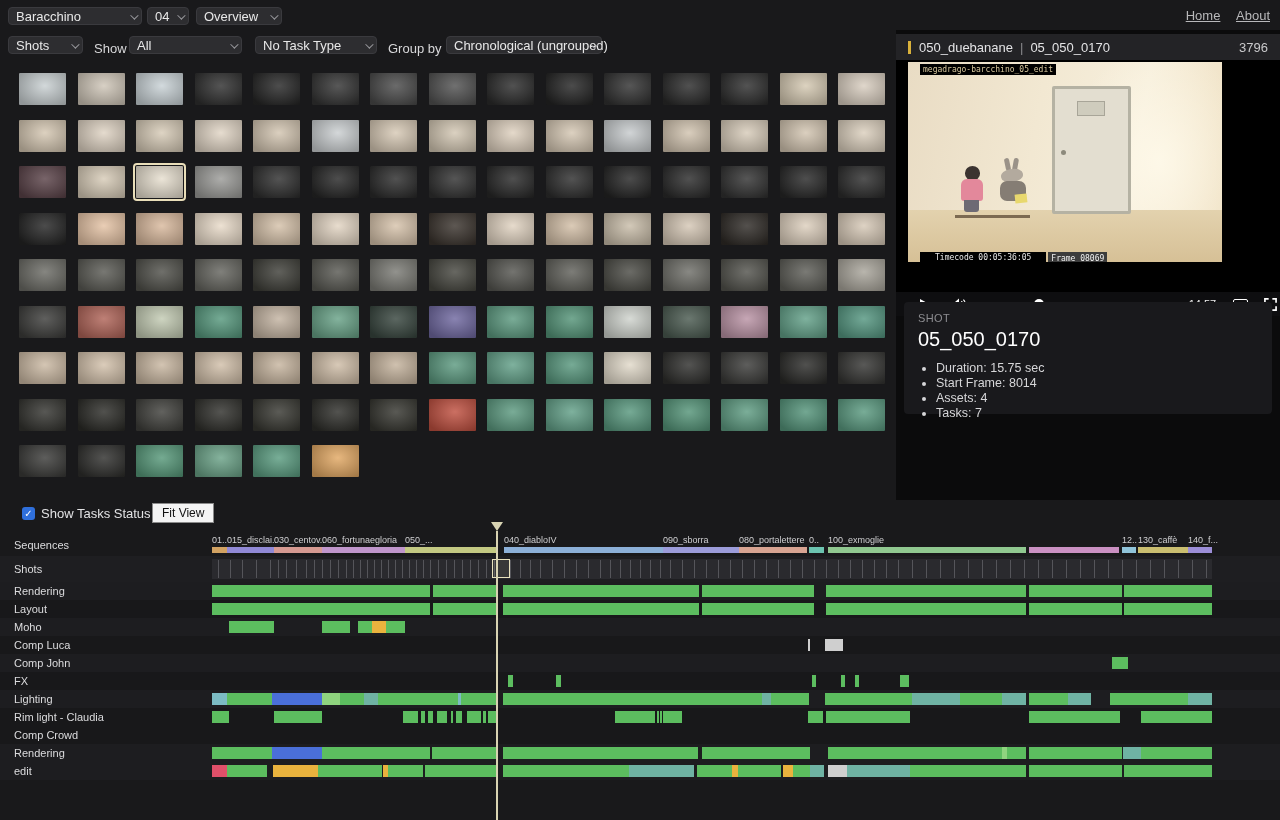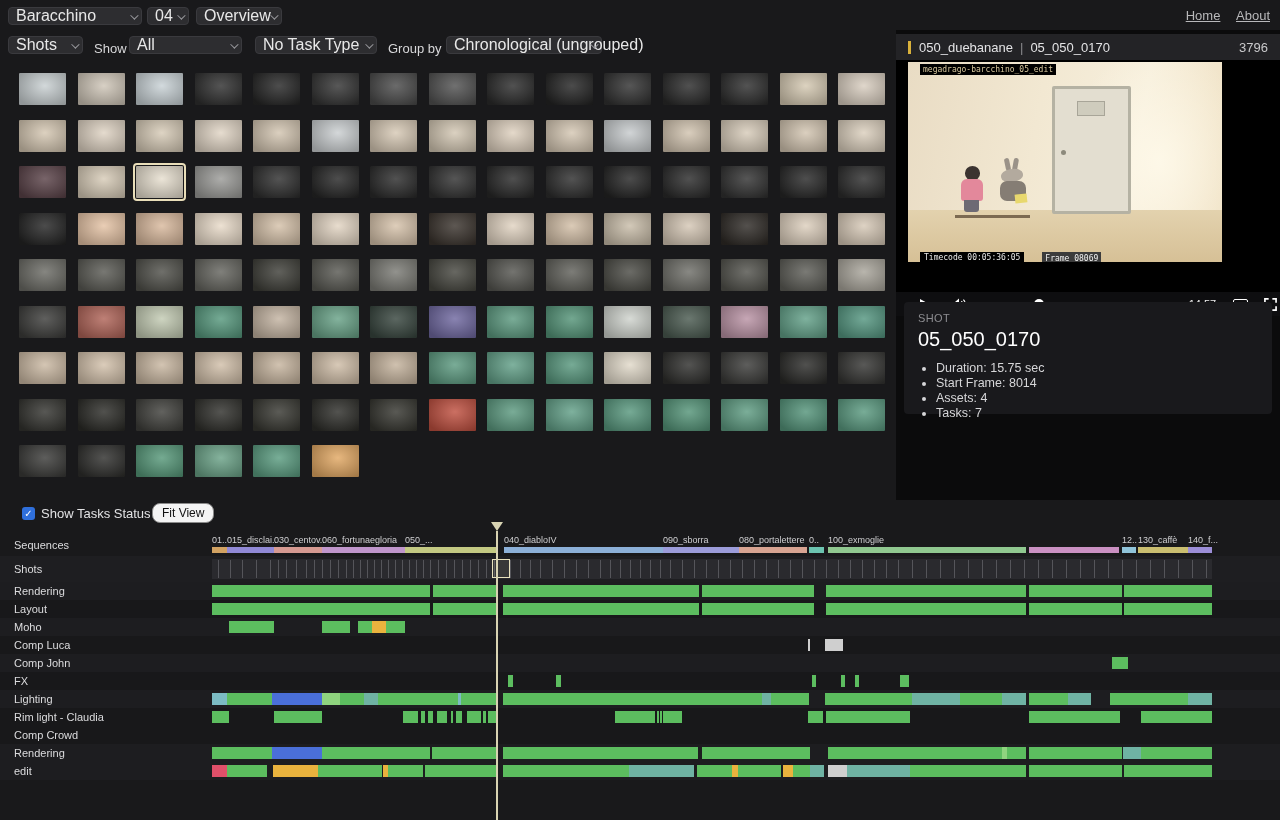--- a/index.html
+++ b/index.html
@@ -2,21 +2,21 @@
 <html><head>
 <meta charset="utf-8">
 <style>
   * { margin:0; padding:0; box-sizing:border-box; }
   html,body { width:1280px; height:820px; background:#19191b; overflow:hidden;
               font-family:"Liberation Sans", sans-serif; color:#e6e6e6; }
 
   
   #topbar { position:absolute; left:0; top:0; width:1280px; height:30px; }
   .select { position:absolute; top:7px; height:18px; background:#2d2d30; border:1px solid #3a3a3e;
-            border-radius:4px; font-size:16px; color:#e8e8e8; display:flex; align-items:center;
+            border-radius:4px; font-size:13px; color:#e8e8e8; display:flex; align-items:center;
             padding:0 18px 0 7px; cursor:pointer; white-space:nowrap; }
   .chev { position:absolute; right:5px; top:6px; width:6px; height:6px; border-right:1.5px solid #9a9a9e;
           border-bottom:1.5px solid #9a9a9e; transform:rotate(45deg) translateY(-2px); }
   #nav { position:absolute; right:10px; top:8px; font-size:13px; }
   #nav a { color:#b8b8ba; text-decoration:underline; margin-left:12px; }
 
   
   #filterbar { position:absolute; left:0; top:30px; width:896px; height:34px; }
   .flabel { position:absolute; top:41px; font-size:13px; color:#d8d8da; }
 
@@ -55,22 +55,22 @@
   #donkey { left:29%; bottom:25%; width:30px; height:38px; }
   #donkey .ear1,#donkey .ear2 { position:absolute; top:-16px; width:5px; height:13px; background:#9a9288; border-radius:3px; }
   #donkey .ear1 { left:6px; transform:rotate(-12deg); } #donkey .ear2 { left:14px; transform:rotate(10deg); }
   #donkey .head { position:absolute; left:2px; top:-5px; width:22px; height:13px; border-radius:45%; background:#b3aa9e; transform:rotate(-8deg); }
   #donkey .body { position:absolute; left:1px; top:7px; width:26px; height:20px; border-radius:7px; background:#857d74; }
   #donkey .paper { position:absolute; left:16px; top:20px; width:12px; height:9px; background:#e8d86e; transform:rotate(-6deg); }
   #bench { position:absolute; left:15%; bottom:22%; width:24%; height:3px; background:#7c6a52; }
   .ovl { position:absolute; font-family:"DejaVu Sans Mono", monospace; font-size:8px; line-height:11px; }
   #clipname { left:12px; top:2px; background:#000; color:#d8c89e; padding:0 3px; }
   #tcwrap { left:12px; top:190px; display:flex; }
-  #tcwrap .tc { background:#000; color:#e8e8e8; padding:0 4px; }
-  #tcwrap .fr { background:#3c3c3c; color:#f2f2f2; padding:1px 3px; margin-left:18px; }
+  #tcwrap .tc { background:#000; color:#e8e8e8; padding:0 15px; }
+  #tcwrap .fr { background:#3c3c3c; color:#f2f2f2; padding:1px 3px; margin-left:2px; }
 
   #controls { position:absolute; left:0; top:262px; width:384px; height:24px; background:#0e0e10;
               display:flex; align-items:center; }
   #playbtn { width:0; height:0; border-left:9px solid #fff; border-top:5.5px solid transparent;
              border-bottom:5.5px solid transparent; margin-left:24px; cursor:pointer; }
   #volbtn { margin-left:22px; cursor:pointer; display:flex; }
   #slider { position:relative; margin-left:20px; width:184px; height:3px; background:#5a5a5e; border-radius:2px; cursor:pointer; }
   #slider .played { position:absolute; left:0; top:0; height:3px; background:#fff; border-radius:2px; }
   #slider .knob { position:absolute; top:-3.5px; width:10px; height:10px; border-radius:50%; background:#fff; }
   #remaining { margin-left:14px; font-size:11px; color:#f0f0f0; }
@@ -83,21 +83,21 @@
   #shottitle { font-size:20px; color:#fff; margin-top:4px; }
   #shotlist { margin:10px 0 0 18px; font-size:12.5px; color:#d6d6d8; }
   #shotlist li { margin-bottom:1px; }
 
   
   #btmctl { position:absolute; left:0; top:503px; width:896px; height:26px; }
   #cbx { position:absolute; left:22px; top:4px; width:13px; height:13px; background:#2f6fdb; border-radius:3px;
          color:#fff; font-size:10px; line-height:13px; text-align:center; cursor:pointer; }
   #cbxlabel { position:absolute; left:41px; top:3px; font-size:13px; color:#e2e2e4; }
   #fitview { position:absolute; left:152px; top:0; height:20px; padding:0 9px; background:#f4f4f4; color:#111;
-             font-size:12px; border:1px solid #8a8a8a; border-radius:8px; line-height:18px; cursor:pointer; }
+             font-size:12px; border:1px solid #8a8a8a; border-radius:0; line-height:18px; cursor:pointer; }
 
   
   #timeline { position:absolute; left:0; top:534px; width:1280px; }
   .tl-row { position:relative; width:1280px; }
   .tl-row.alt0 { background:#1d1d20; } .tl-row.alt1 { background:#18181a; }
   .tl-label { position:absolute; left:14px; top:50%; transform:translateY(-50%); font-size:11px; color:#dcdcde; white-space:nowrap; }
   .tl-lane { position:absolute; left:212px; top:0; width:1000px; height:100%; }
   #seqrow { height:22px; background:#19191b; }
   .seq-label { position:absolute; top:1px; font-size:9px; color:#cfcfd1; white-space:nowrap; }
   .seq-bar { position:absolute; top:13px; height:6px; }

